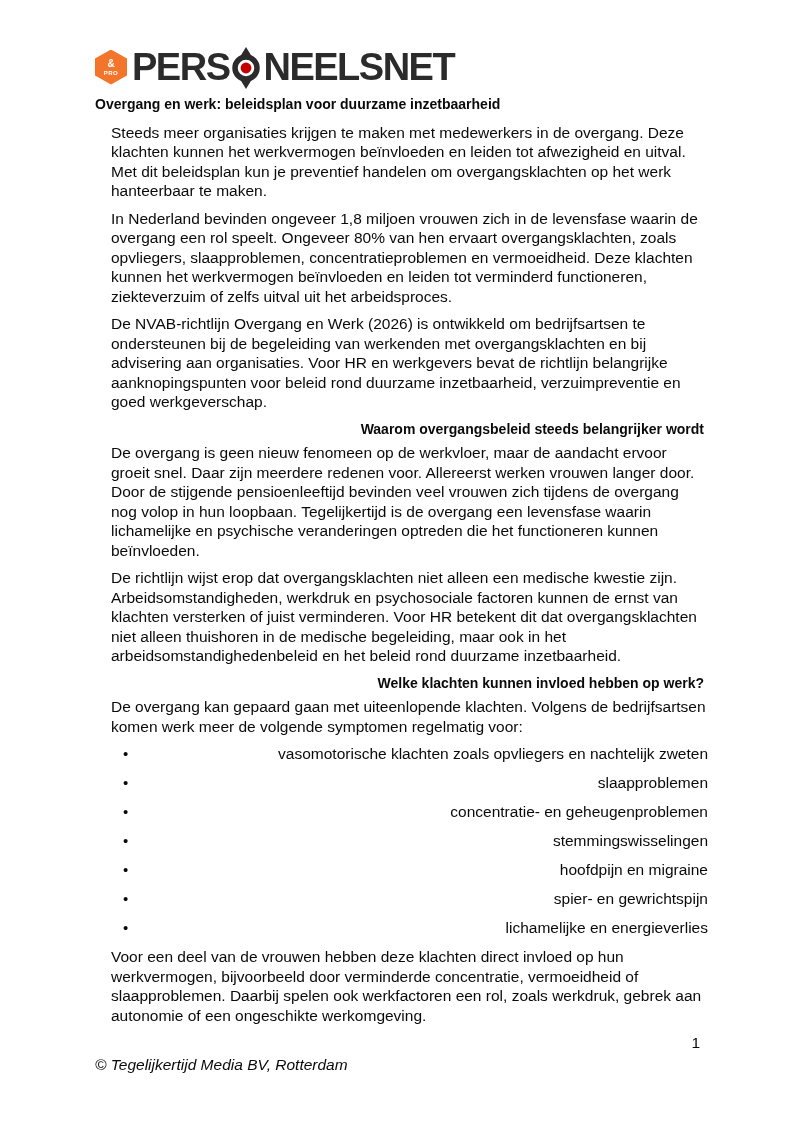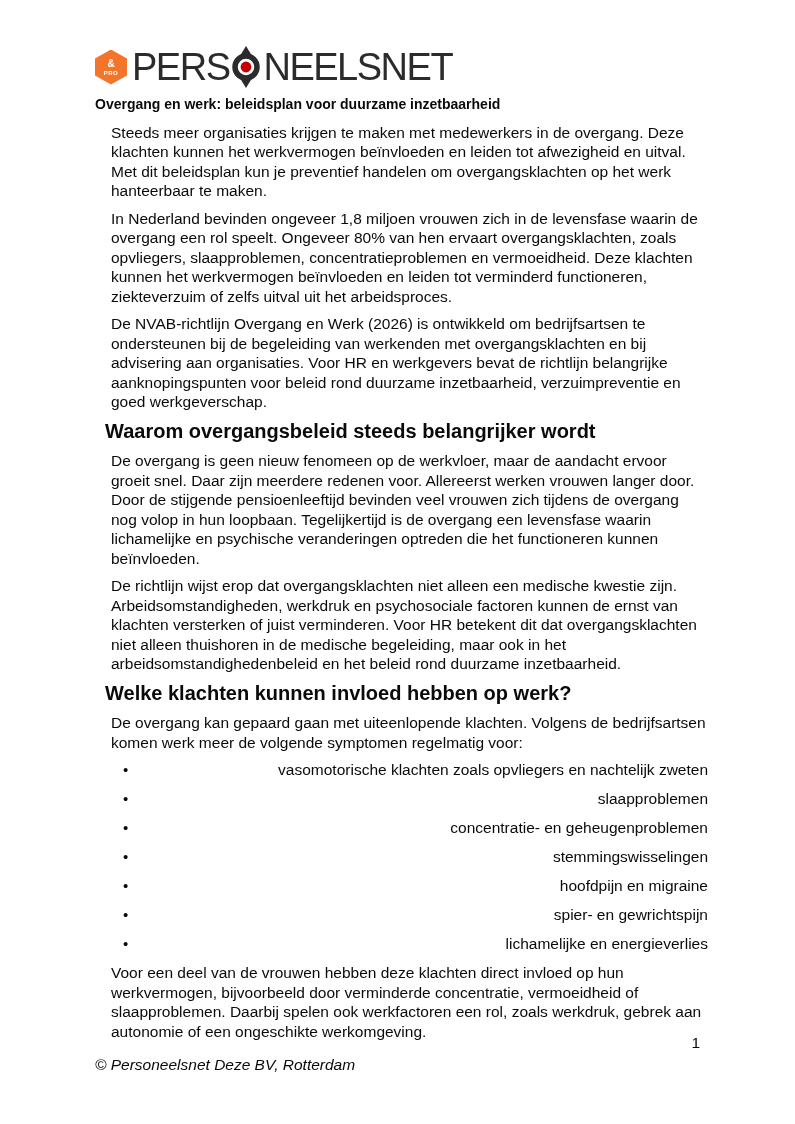--- a/index.html
+++ b/index.html
@@ -37,43 +37,44 @@
     align-items: center;
     justify-content: center;
     color: #ffffff;
     line-height: 1;
     flex: 0 0 auto;
   }
   .hex-amp { font-size: 10px; font-weight: bold; }
   .hex-pro { font-size: 6px; font-weight: bold; letter-spacing: 0.5px; margin-top: 1px; }
   .wordmark {
     display: inline-flex;
-    align-items: flex-start;
+    align-items: flex-end;
     margin-left: 5px;
     font-size: 38px;
-    font-weight: normal;
+    font-weight: bold;
     letter-spacing: -1.5px;
     color: var(--wordmark-dark, #2B2B2B);
     white-space: nowrap;
   }
   .o-glyph { display: block; margin: 0 2px; }
 
   
   .doc { width: 613px; font-size: 15.5px; }
   .doc h1 {
     font-size: 14px;
     line-height: 19.5px;
     font-weight: bold;
     margin: 0 0 8px 0;
   }
   .doc h2 {
-    font-size: 20px;
+    font-size: 14px;
     line-height: 19.5px;
     font-weight: bold;
-    margin: 10px;
+    margin: 4px;
+    text-align: right;
   }
   .doc p {
     font-size: 15.5px;
     line-height: 19.5px;
     margin: 0 0 8px 16px;
   }
   .doc ul {
     margin: 0;
     padding: 0 0 0 48px;
     list-style: none;
@@ -148,15 +149,15 @@
         <li>concentratie- en geheugenproblemen</li>
         <li>stemmingswisselingen</li>
         <li>hoofdpijn en migraine</li>
         <li>spier- en gewrichtspijn</li>
         <li>lichamelijke en energieverlies</li>
       </ul>
       <p>Voor een deel van de vrouwen hebben deze klachten direct invloed op hun werkvermogen, bijvoorbeeld door verminderde concentratie, vermoeidheid of slaapproblemen. Daarbij spelen ook werkfactoren een rol, zoals werkdruk, gebrek aan autonomie of een ongeschikte werkomgeving.</p>
     </main>
 
   <div class="page-number">1</div>
-  <footer class="copyright">© Personeelsnet Deze BV, Rotterdam</footer>
+  <footer class="copyright">© Tegelijkertijd Media BV, Rotterdam</footer>
 
 </div>
 
 </body></html>

